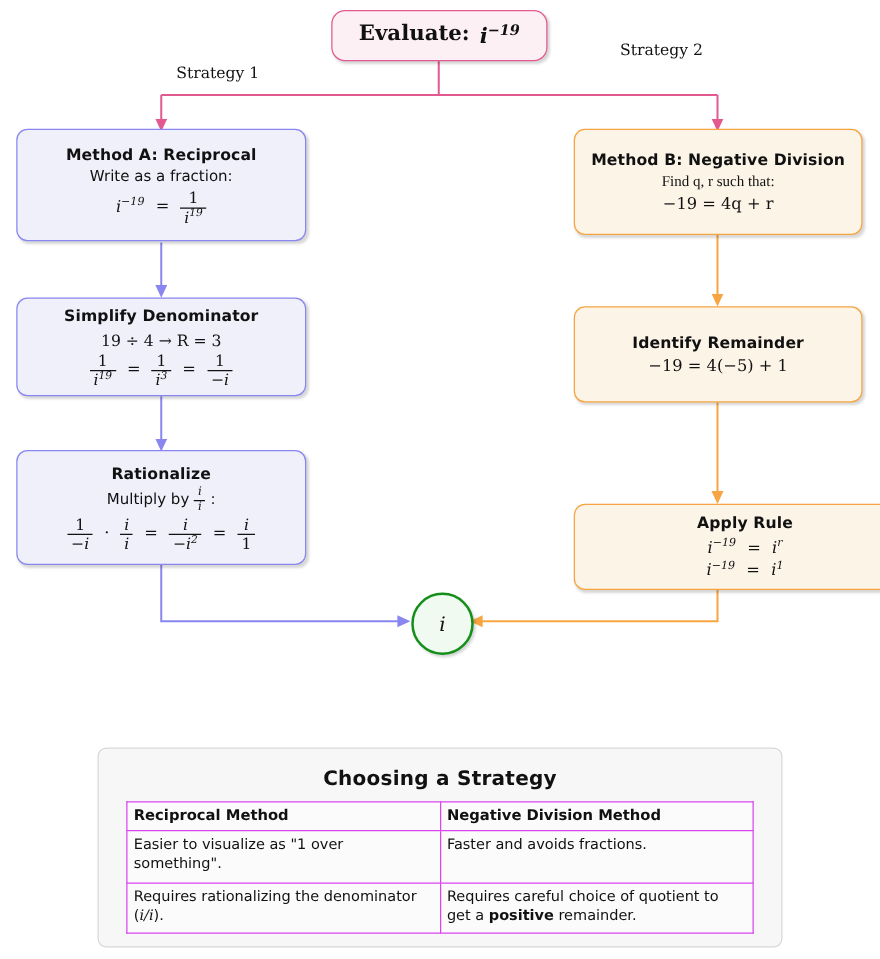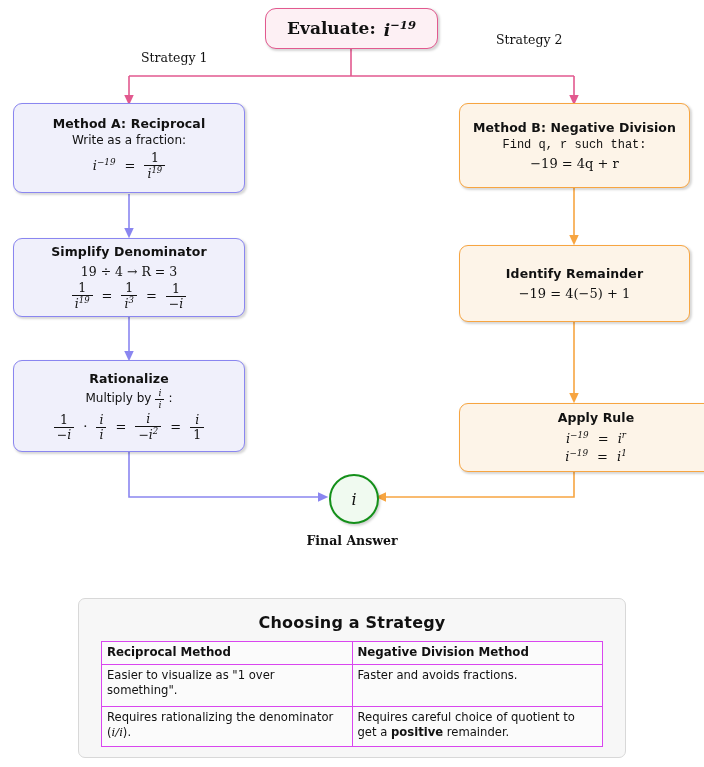--- a/index.html
+++ b/index.html
@@ -238,21 +238,21 @@
       <span class="mr">=</span>
       <span class="frac">
         <span class="num m">i</span>
         <span class="den mr">1</span>
       </span>
     </div>
   </div>
 
   <div class="node orange" style="left:459px;top:103px;width:231px;height:85px;">
     <div class="title">Method B: Negative Division</div>
-    <div class="sub mr" style="font-family:Liberation Mono, monospace;">
+    <div class="sub mr" style="font-family:Liberation Serif, serif;">
       <span>Find q, r such that:</span>
     </div>
     <div class="eqrow">
       <span class="mr">−19  =  4q + r</span>
     </div>
   </div>
 
   <div class="node orange" style="left:459px;top:245px;width:231px;height:77px;">
     <div class="title">Identify Remainder</div>
     <div class="eqrow">
@@ -270,21 +270,20 @@
     <div class="eqrow">
       <span class="m"><span>i</span><sup class="e">−19</sup></span>
       <span class="mr">=</span>
       <span class="m"><span>i</span><sup class="e">1</sup></span>
     </div>
   </div>
 
   <div id="finalcircle">
     <span>i</span>
   </div>
-  <div id="finallabel">Final Answer</div>
 
   <div id="card">
     <div id="cardtitle">Choosing a Strategy</div>
     <table class="cmp">
       <thead>
         <tr>
           <th>Reciprocal Method</th>
           <th>Negative Division Method</th>
         </tr>
       </thead>

